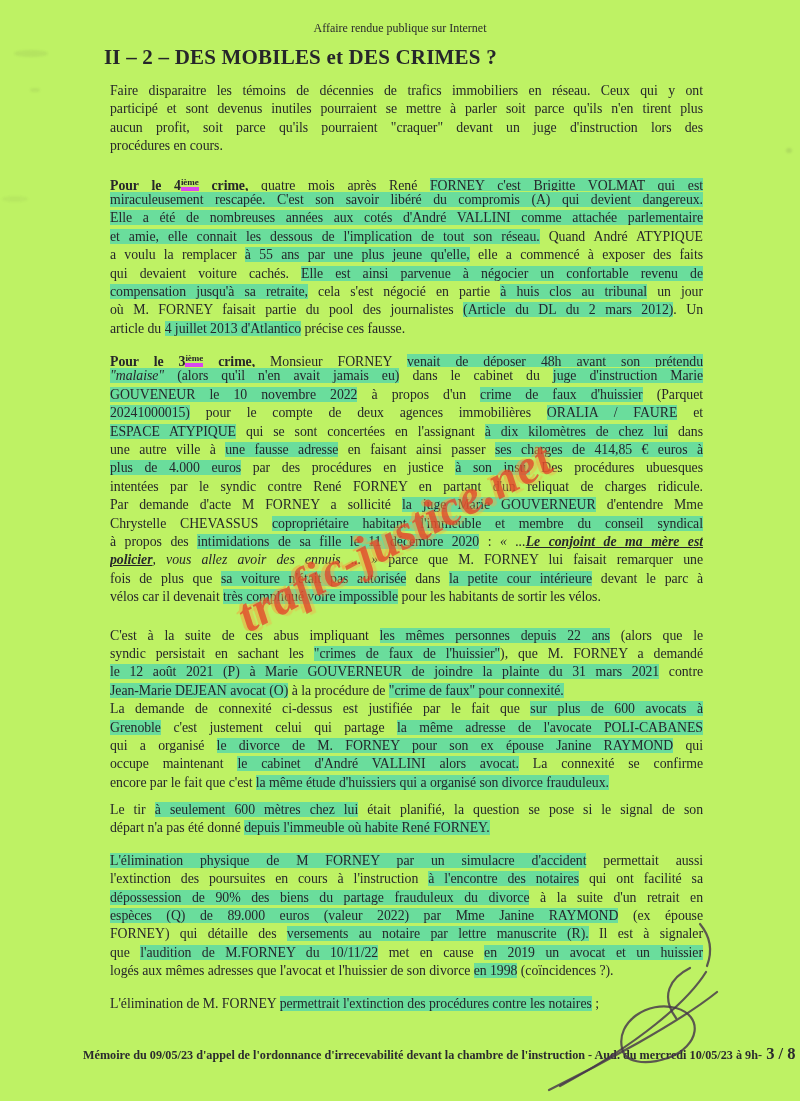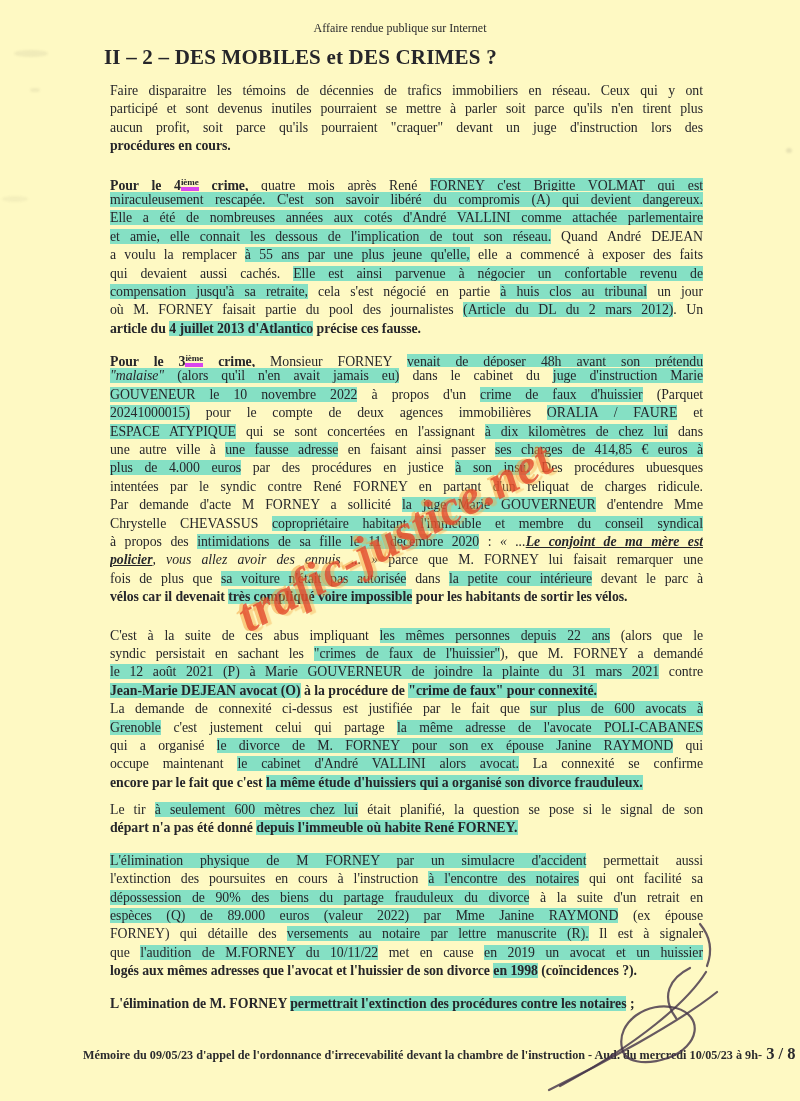--- a/index.html
+++ b/index.html
@@ -1,28 +1,28 @@
 <!DOCTYPE html>
 <html><head>
 <meta charset="utf-8">
 <style>
   html,body{margin:0;padding:0;}
   body{width:800px;height:1101px;overflow:hidden;background:#e8e8e6;}
-  .page{position:relative;width:800px;height:1101px;background:#fef9c3;
+  .page{position:relative;width:800px;height:1101px;background:#bef264;
         font-family:"Liberation Serif", serif;color:#26262a;overflow:hidden;}
   .header-note{position:absolute;top:21px;left:0;right:0;text-align:center;
         font-size:12px;color:#2b2b2e;}
   .content{position:absolute;left:110px;top:48px;width:593px;}
   .doc-title{font-size:21px;font-weight:bold;margin-left:-6px;height:19px;line-height:19px;
         letter-spacing:.2px;}
   .para{position:relative;}
   .line{position:relative;height:18.4px;line-height:18.4px;font-size:13.8px;
         text-align:justify;text-align-last:justify;overflow:hidden;white-space:normal;
         letter-spacing:-0.05px;}
-  .line.end{text-align-last:left;font-weight:bold;}
+  .line.end{text-align-last:left;}
   .b{font-weight:bold;font-family:Liberation Serif, serif;}
   .i{font-style:italic;}
   .u{text-decoration:underline;}
   .sup{font-size:9px;vertical-align:5px;}
   .sup.u{text-decoration:none;border-bottom:4px solid #d946ef;}
   .hl{background:rgba(44,205,196,0.58);box-decoration-break:clone;}
   .watermark{position:absolute;left:152px;top:506px;width:486px;height:62px;
         text-align:center;font-size:49px;line-height:62px;font-weight:bold;font-style:italic;
         color:rgba(225,71,43,0.78);letter-spacing:1px;
         text-shadow:-3px -2px 0 rgba(246,160,60,.5), 3px 3px 1px rgba(246,170,70,.4);
@@ -58,23 +58,23 @@
         <div class="para" style="margin-top: 15px;">
           <div class="line"><span>Faire disparaitre les témoins de décennies de trafics immobiliers en réseau. Ceux qui y ont</span></div>
           <div class="line"><span>participé et sont devenus inutiles pourraient se mettre à parler soit parce qu'ils n'en tirent plus</span></div>
           <div class="line"><span>aucun profit, soit parce qu'ils pourraient "craquer" devant un juge d'instruction lors des</span></div>
           <div class="line end"><span>procédures en cours.</span></div>
         </div>
         <div class="para" style="margin-top: 17px;">
           <div class="line"><span class="b">Pour le  4</span><span class="b u sup">ième</span><span class="b u"> crime</span><span class="b">,</span><span> quatre mois après René </span><span class="hl">FORNEY c'est Brigitte VOLMAT qui est</span></div>
           <div class="line"><span class="hl">miraculeusement rescapée. C'est son savoir libéré du compromis (A) qui devient dangereux.</span></div>
           <div class="line"><span class="hl">Elle a été de nombreuses années aux cotés d'André VALLINI comme attachée parlementaire</span></div>
-          <div class="line"><span class="hl">et amie, elle connait les dessous de l'implication de tout son réseau.</span><span> Quand André DEJEAN</span></div>
+          <div class="line"><span class="hl">et amie, elle connait les dessous de l'implication de tout son réseau.</span><span> Quand André ATYPIQUE</span></div>
           <div class="line"><span>a voulu la remplacer </span><span class="hl">à 55 ans par une plus jeune qu'elle,</span><span> elle a commencé à exposer des faits</span></div>
-          <div class="line"><span>qui devaient aussi cachés. </span><span class="hl">Elle est ainsi parvenue à négocier un confortable revenu de</span></div>
+          <div class="line"><span>qui devaient voiture cachés. </span><span class="hl">Elle est ainsi parvenue à négocier un confortable revenu de</span></div>
           <div class="line"><span class="hl">compensation jusqu'à sa retraite,</span><span> cela s'est négocié en partie </span><span class="hl">à huis clos au tribunal</span><span> un jour</span></div>
           <div class="line"><span>où M. FORNEY faisait partie du pool des journalistes </span><span class="hl">(Article du DL du 2 mars 2012)</span><span>. Un</span></div>
           <div class="line end"><span>article du </span><span class="hl">4 juillet 2013 d'Atlantico</span><span> précise ces fausse.</span></div>
         </div>
         <div class="para" style="margin-top: 11px;">
           <div class="line"><span class="b">Pour le  3</span><span class="b u sup">ième</span><span class="b u"> crime,</span><span> Monsieur FORNEY </span><span class="hl">venait de déposer 48h avant son prétendu</span></div>
           <div class="line"><span class="i hl">"malaise"</span><span class="hl"> (alors qu'il n'en avait jamais eu)</span><span> dans le cabinet du </span><span class="hl">juge d'instruction Marie</span></div>
           <div class="line"><span class="hl">GOUVENEUR le 10 novembre 2022</span><span> à propos d'un </span><span class="hl">crime de faux d'huissier</span><span> (Parquet</span></div>
           <div class="line"><span class="hl">20241000015)</span><span> pour le compte de deux agences immobilières </span><span class="hl">ORALIA / FAURE</span><span> et</span></div>
           <div class="line"><span class="hl">ESPACE ATYPIQUE</span><span> qui se sont concertées en l'assignant </span><span class="hl">à dix kilomètres de chez lui</span><span> dans</span></div>

